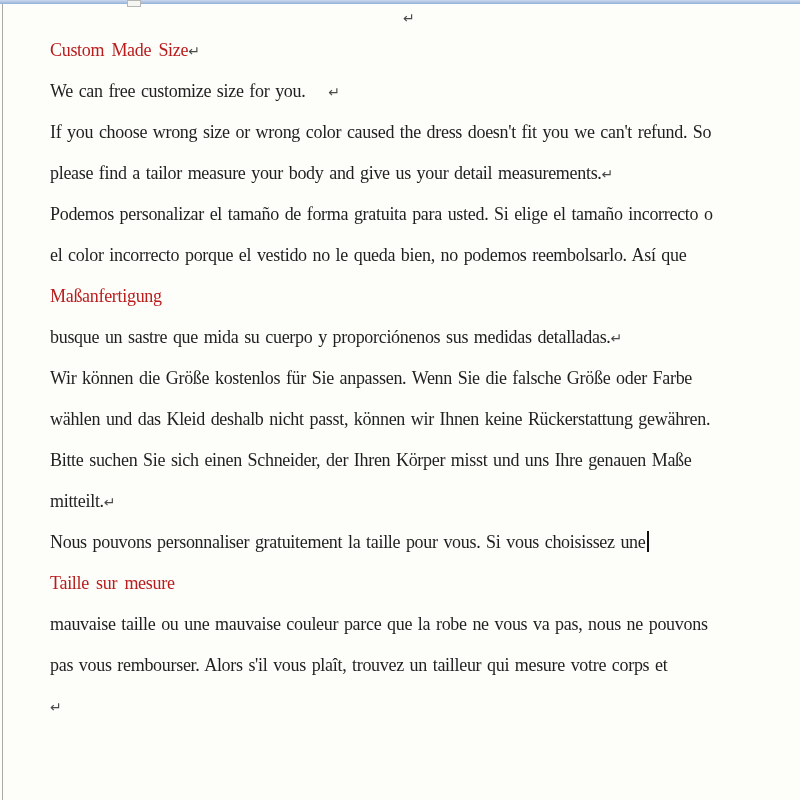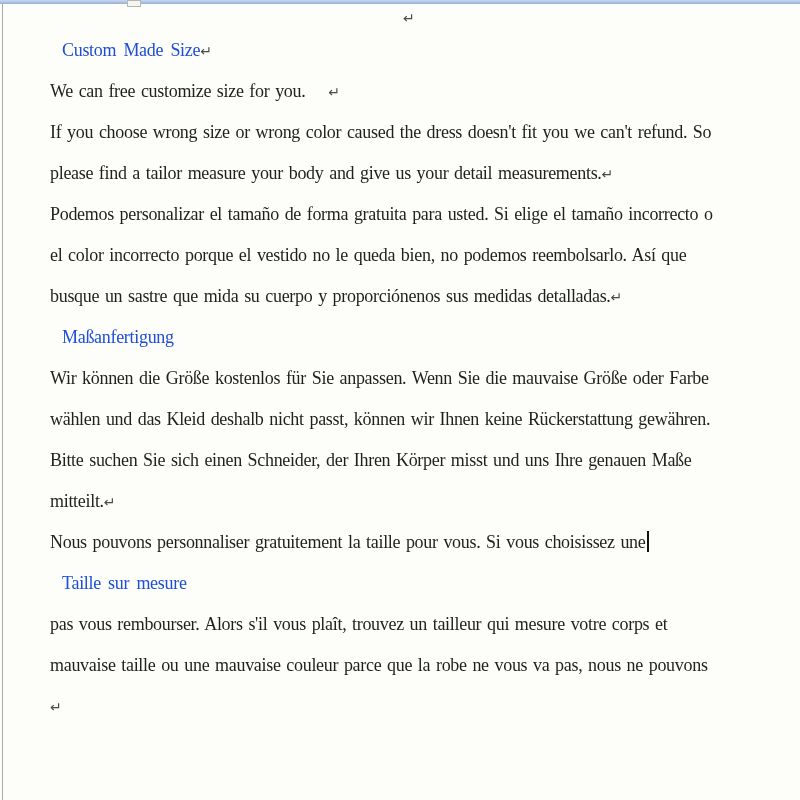--- a/index.html
+++ b/index.html
@@ -41,23 +41,22 @@
     letter-spacing: -0.3px;
     word-spacing: 1.5px;
     color: #1f1f1f;
   }
   .line.first {
     height: 26px;
     line-height: 26px;
     padding-left: 403px;
   }
   .line.heading .t {
-    color: #1d4ed8;
+    color: #b91c1c;
     word-spacing: 3px;
-    margin-left: 12px;
   }
   .mark {
     font-family: "DejaVu Sans", sans-serif;
     font-size: 14px;
     color: #4a4a4a;
     letter-spacing: 0;
   }
   .caret {
     display: inline-block;
     width: 2px; height: 21px;
@@ -83,36 +82,36 @@
 
   <div class="line body"><span class="t">If you choose wrong size or wrong color caused the dress doesn't fit you we can't refund. So</span></div>
 
   <div class="line body"><span class="t">please find a tailor measure your body and give us your detail measurements.</span><span class="mark">↵</span></div>
 
 
   <div class="line body"><span class="t">Podemos personalizar el tamaño de forma gratuita para usted. Si elige el tamaño incorrecto o</span></div>
 
   <div class="line body"><span class="t">el color incorrecto porque el vestido no le queda bien, no podemos reembolsarlo. Así que</span></div>
 
+  <div class="line heading"><span class="t">Maßanfertigung</span></div>
+
   <div class="line body"><span class="t">busque un sastre que mida su cuerpo y proporciónenos sus medidas detalladas.</span><span class="mark">↵</span></div>
 
-  <div class="line heading"><span class="t">Maßanfertigung</span></div>
-
-  <div class="line body"><span class="t">Wir können die Größe kostenlos für Sie anpassen. Wenn Sie die mauvaise Größe oder Farbe</span></div>
+  <div class="line body"><span class="t">Wir können die Größe kostenlos für Sie anpassen. Wenn Sie die falsche Größe oder Farbe</span></div>
 
   <div class="line body"><span class="t">wählen und das Kleid deshalb nicht passt, können wir Ihnen keine Rückerstattung gewähren.</span></div>
 
   <div class="line body"><span class="t">Bitte suchen Sie sich einen Schneider, der Ihren Körper misst und uns Ihre genauen Maße</span></div>
 
   <div class="line body"><span class="t">mitteilt.</span><span class="mark">↵</span></div>
 
   <div class="line body"><span class="t">Nous pouvons personnaliser gratuitement la taille pour vous. Si vous choisissez une</span><span class="caret"></span></div>
 
   <div class="line heading"><span class="t">Taille sur mesure</span></div>
 
+  <div class="line body"><span class="t">mauvaise taille ou une mauvaise couleur parce que la robe ne vous va pas, nous ne pouvons</span></div>
+
   <div class="line body"><span class="t">pas vous rembourser. Alors s'il vous plaît, trouvez un tailleur qui mesure votre corps et</span></div>
-
-  <div class="line body"><span class="t">mauvaise taille ou une mauvaise couleur parce que la robe ne vous va pas, nous ne pouvons</span></div>
 
 
   <div class="line body"><span class="mark">↵</span></div>
 
 </div>
 
 </body></html>

